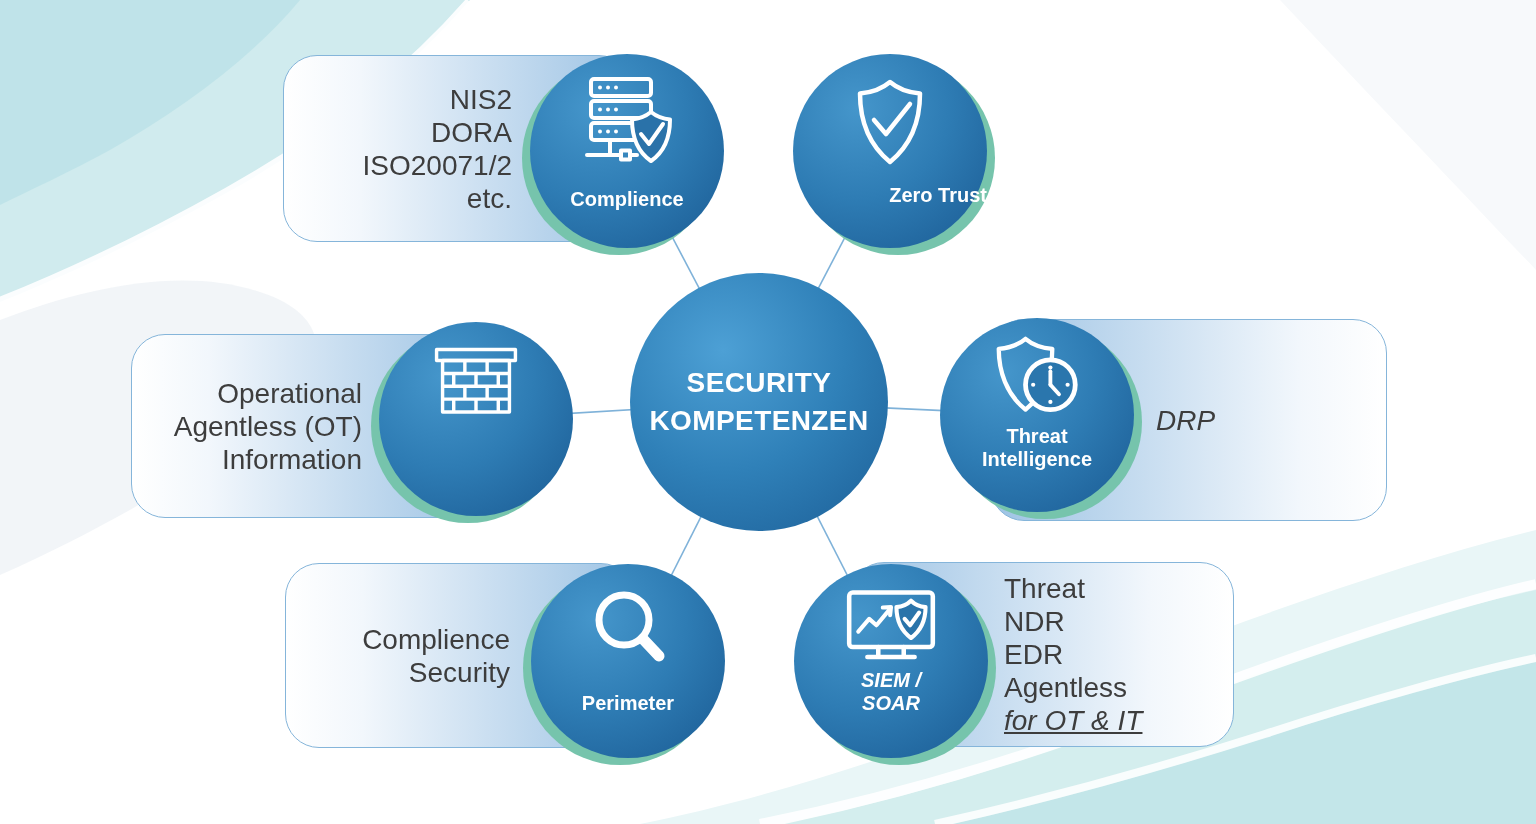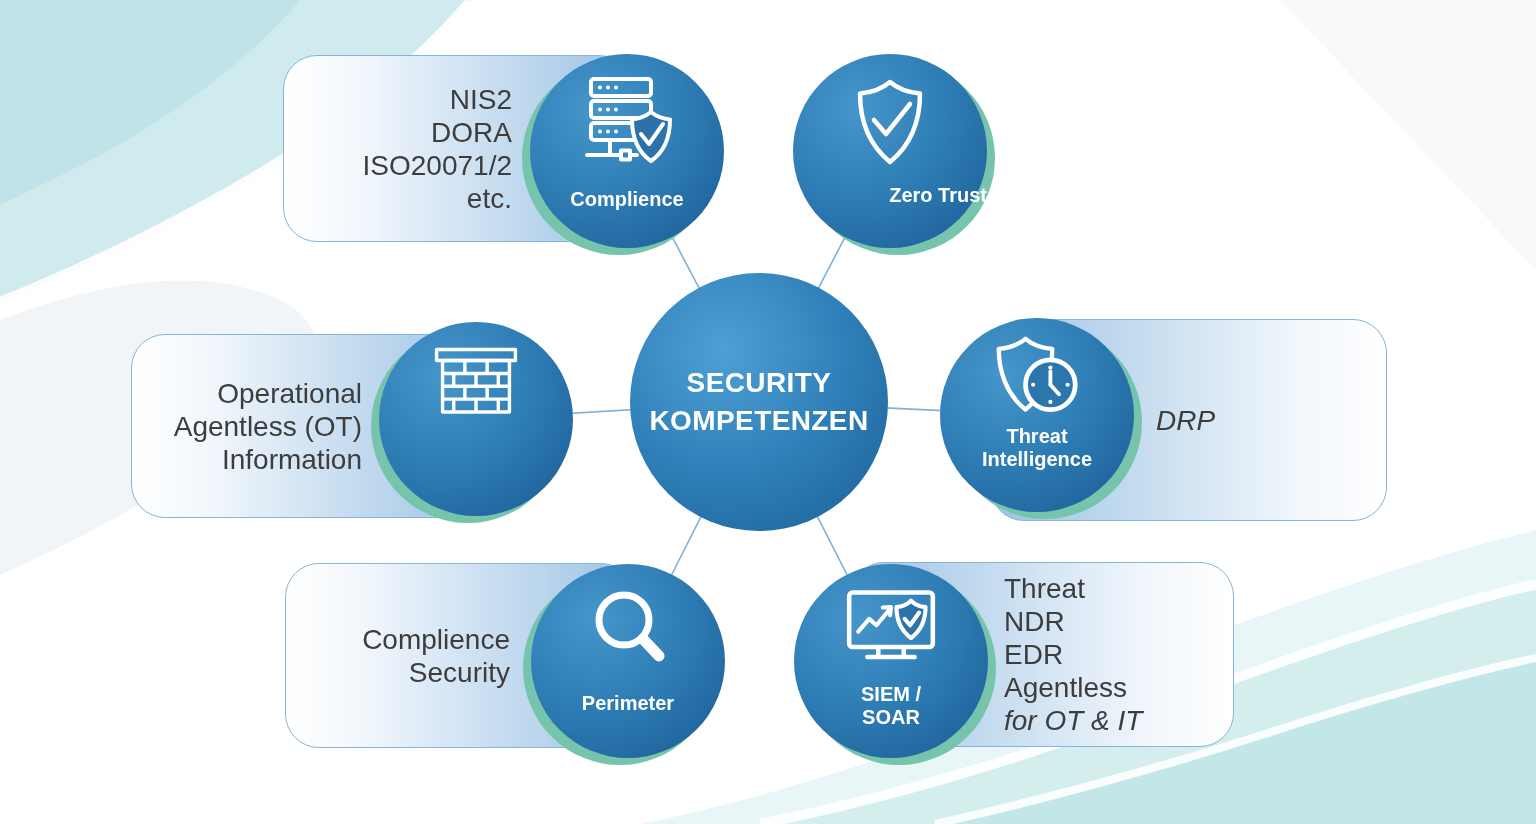--- a/index.html
+++ b/index.html
@@ -18,21 +18,21 @@
     display:flex;flex-direction:column;justify-content:center;
     box-sizing:border-box;
   }
   .infobox.fade-right{background:linear-gradient(90deg,#ffffff 0%,#f2f7fc 22%,var(--box-blue,#9dc3e4) 100%);}
   .infobox.fade-left{background:linear-gradient(270deg,#ffffff 0%,#f2f7fc 22%,var(--box-blue,#9dc3e4) 100%);}
   .box-lines{width:100%;box-sizing:border-box;}
   .bline{
     font-size:28px;line-height:33px;color:var(--text-dark,#3d3d3d);
     white-space:nowrap;
   }
-  .bline.italic{font-style:italic;}
+  .bline.italic{font-style:italic;text-decoration:underline;}
   .align-right .bline{text-align:right;}
   .align-left .bline{text-align:left;}
 
   .box-compliance{left:283px;top:55px;width:350px;height:187px;}
   .box-compliance .box-lines{padding-right:120px;}
   .box-perimeter{left:131px;top:334px;width:352px;height:184px;}
   .box-perimeter .box-lines{padding-right:120px;}
   .box-monitoring{left:285px;top:563px;width:350px;height:185px;}
   .box-monitoring .box-lines{padding-right:124px;}
   .box-threat{left:990px;top:319px;width:397px;height:202px;font-style:italic;}
@@ -72,21 +72,21 @@
   .node-perimeter .icon{top:24px;}
   .node-perimeter .label{top:103px;}
   .node-threat{left:940px;top:318px;}
   .node-threat .icon{top:17px;}
   .node-threat .label{top:107px;}
   .node-monitoring{left:531px;top:564px;}
   .node-monitoring .icon{top:22px;}
   .node-monitoring .label{top:128px;}
   .node-siem{left:794px;top:564px;}
   .node-siem .icon{top:24px;}
-  .node-siem .label{top:119px;}
+  .node-siem .label{top:105px;font-style:italic;}
 
   
   .center-node{position:absolute;z-index:3;left:630px;top:273px;width:258px;height:258px;}
   .center-node .bubble{
     position:absolute;inset:0;border-radius:50%;
     background:radial-gradient(circle at 36% 30%,
       #4da0d5 0%, #2f80b8 50%, #1c5e96 100%);
     display:flex;align-items:center;justify-content:center;
   }
   .center-title{

